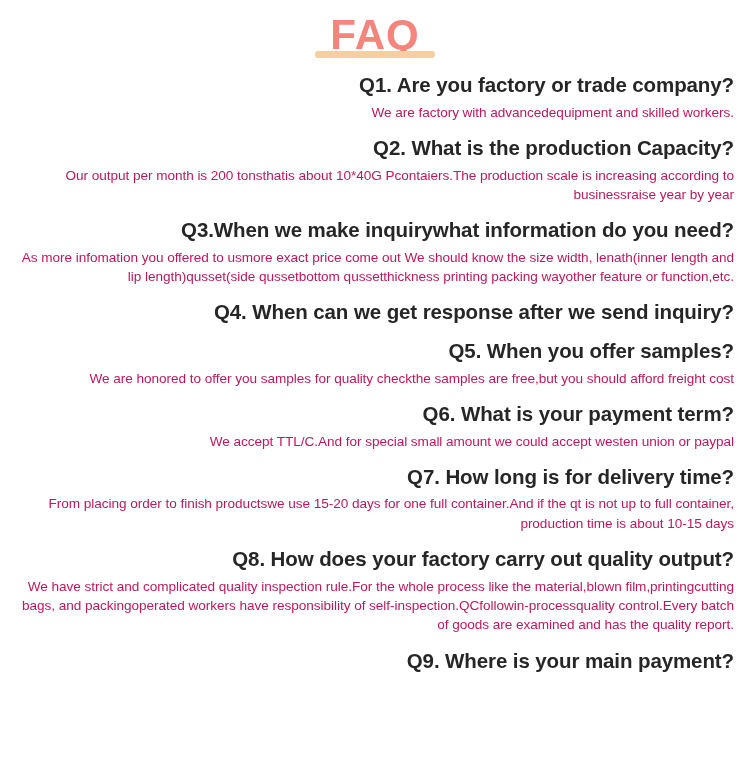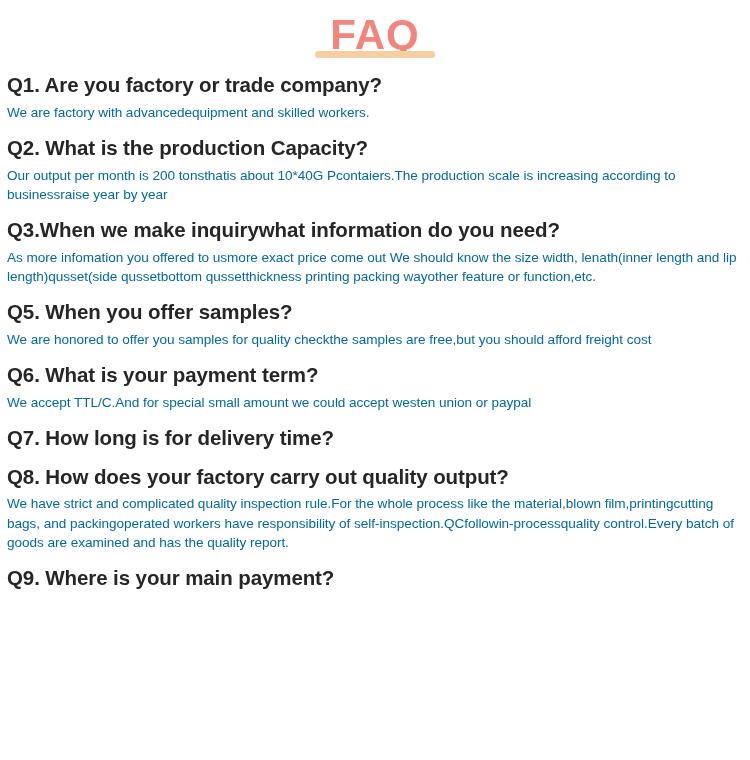--- a/index.html
+++ b/index.html
@@ -11,21 +11,21 @@
     height: 760px;
     background: #ffffff;
     font-family: "Liberation Sans", sans-serif;
     color: #2b2b2b;
     overflow: hidden;
   }
   .page {
     width: 750px;
     height: 760px;
     box-sizing: border-box;
-    padding: 0 7px;
+    padding: 0 16px;
     position: relative;
   }
   .faq-header {
     text-align: center;
     padding-top: 14px;
     padding-bottom: 10px;
     position: relative;
   }
   .faq-title {
     display: inline-block;
@@ -45,32 +45,33 @@
     width: 120px;
     height: 7px;
     background: #f6cfa0;
     border-radius: 3px;
   }
   .qa-list {
     margin-top: 6px;
   }
   .qa-item {
     margin-bottom: 13px;
+    text-align: right;
   }
   .qa-question {
     font-size: 20.5px;
     font-weight: bold;
     color: #262626;
     line-height: 1.25;
     margin: 0 0 5px 0;
     letter-spacing: -0.1px;
   }
   .qa-answer {
     font-size: 13.6px;
-    color: #0369a1;
+    color: #be185d;
     line-height: 1.42;
     margin: 0;
     letter-spacing: -0.05px;
   }
 </style>
 </head>
 <body>
 
 <div class="page">
 
@@ -92,34 +93,36 @@
       <p class="qa-question">Q2. What is the production Capacity?</p>
       <p class="qa-answer">Our output per month is 200 tonsthatis about 10*40G Pcontaiers.The production scale is increasing according to businessraise year by year</p>
     </div>
 
     <div class="qa-item">
       <p class="qa-question">Q3.When we make inquirywhat information do you need?</p>
       <p class="qa-answer">As more infomation you offered to usmore exact price come out We should know the size width, lenath(inner length and lip length)qusset(side qussetbottom qussetthickness printing packing wayother feature or function,etc.</p>
     </div>
 
     <div class="qa-item">
+      <p class="qa-question">Q4. When can we get response after we send inquiry?</p>
     </div>
 
     <div class="qa-item">
       <p class="qa-question">Q5. When you offer samples?</p>
       <p class="qa-answer">We are honored to offer you samples for quality checkthe samples are free,but you should afford freight cost</p>
     </div>
 
     <div class="qa-item">
       <p class="qa-question">Q6. What is your payment term?</p>
       <p class="qa-answer">We accept TTL/C.And for special small amount we could accept westen union or paypal</p>
     </div>
 
     <div class="qa-item">
       <p class="qa-question">Q7. How long is for delivery time?</p>
+      <p class="qa-answer">From placing order to finish productswe use 15-20 days for one full container.And if the qt is not up to full container, production time is about 10-15 days</p>
     </div>
 
     <div class="qa-item">
       <p class="qa-question">Q8. How does your factory carry out quality output?</p>
       <p class="qa-answer">We have strict and complicated quality inspection rule.For the whole process like the material,blown film,printingcutting bags, and packingoperated workers have responsibility of self-inspection.QCfollowin-processquality control.Every batch of goods are examined and has the quality report.</p>
     </div>
 
     <div class="qa-item">
       <p class="qa-question">Q9. Where is your main payment?</p>
     </div>

